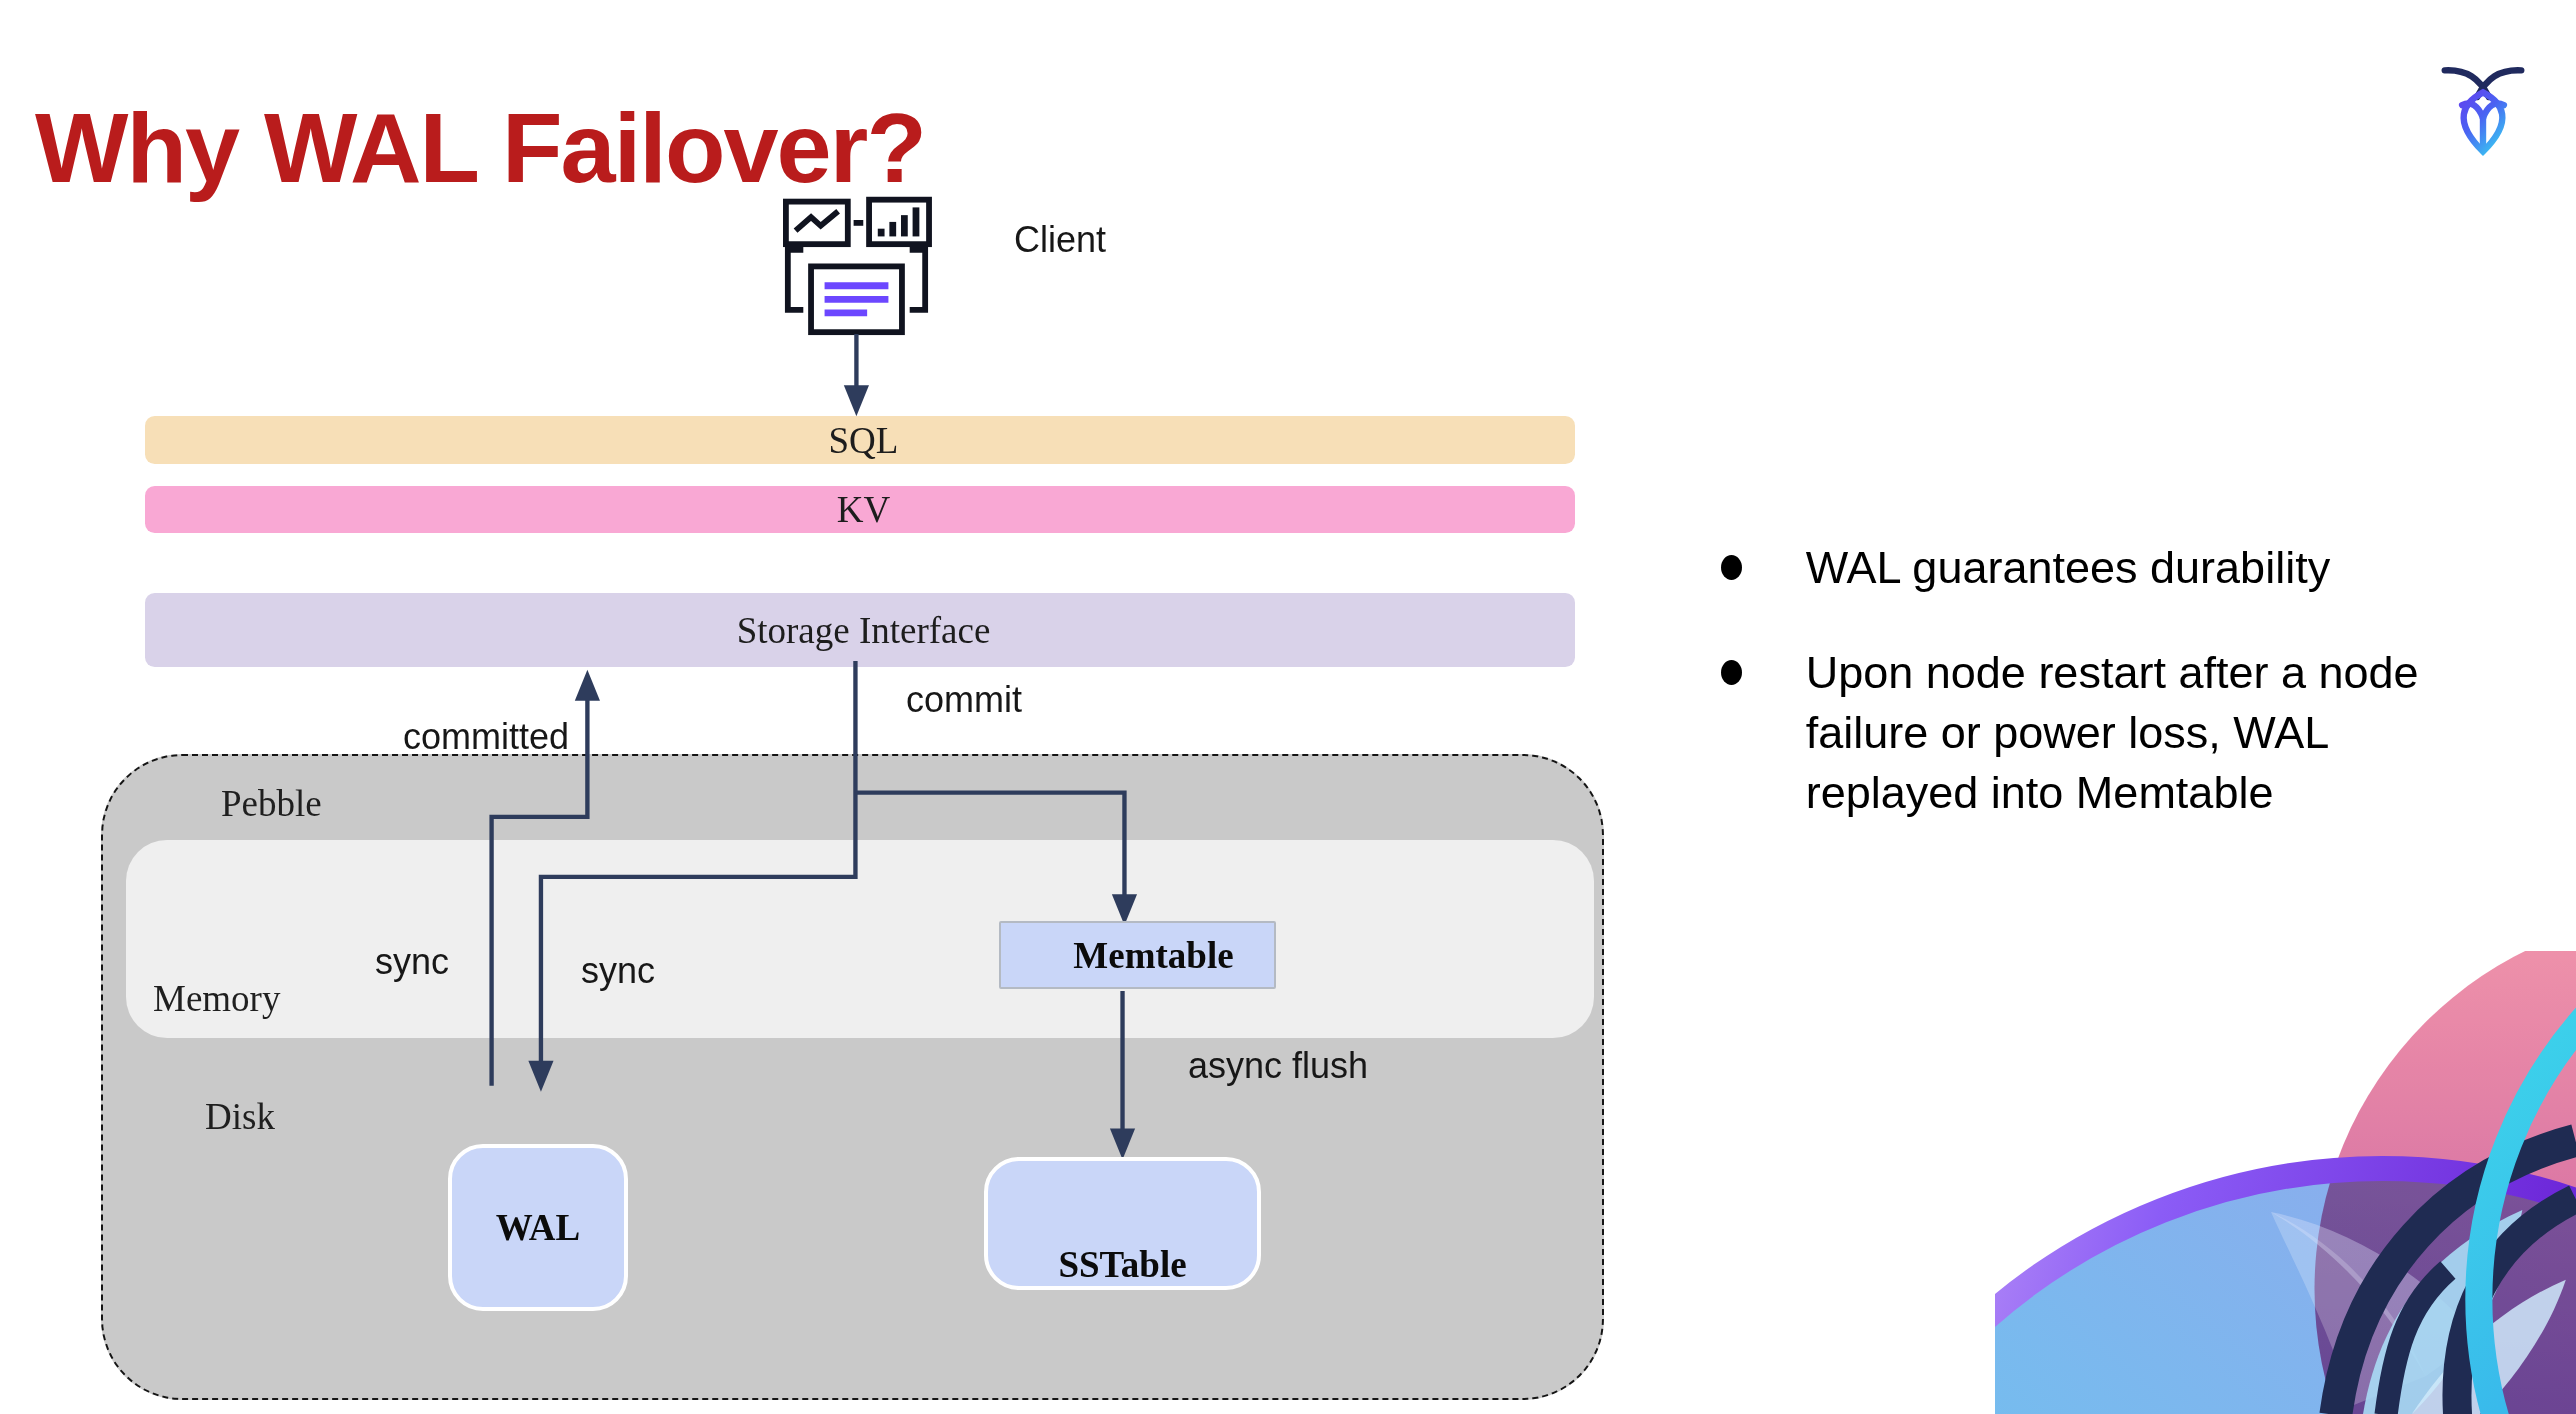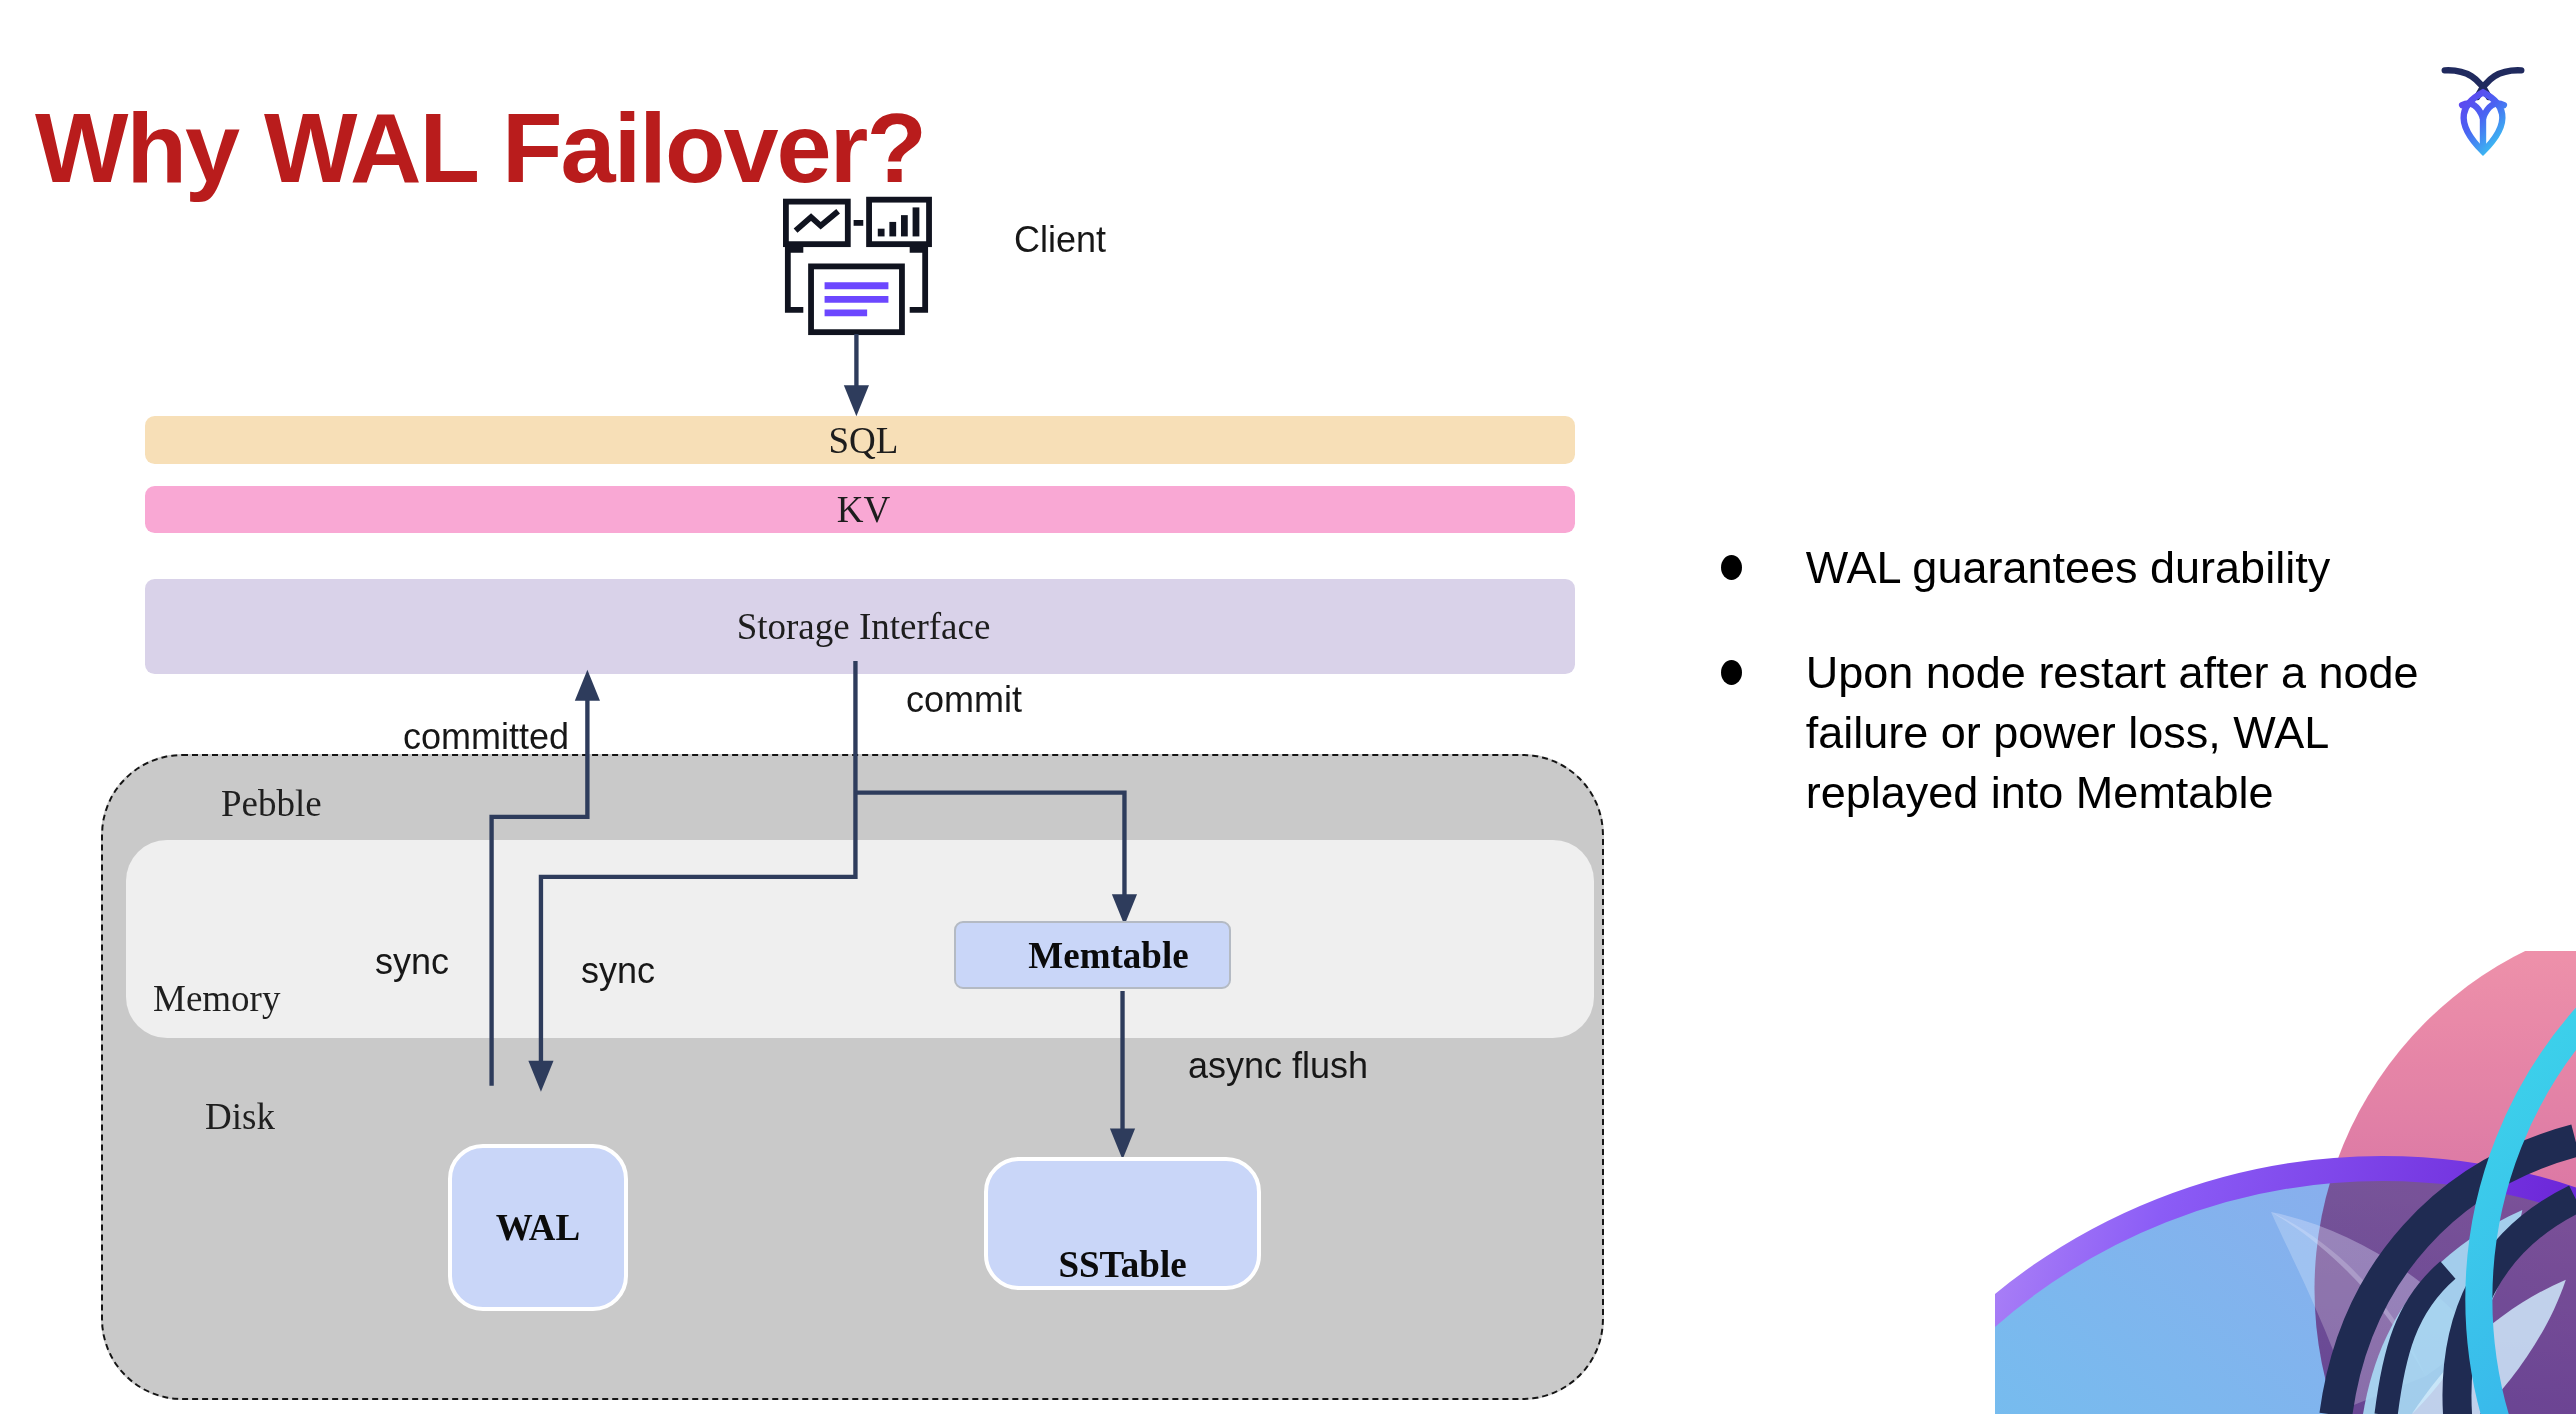--- a/index.html
+++ b/index.html
@@ -10,38 +10,38 @@
          letter-spacing:-1.9px;color:#b91c1c;font-family:"Liberation Sans",sans-serif;}
 
   .logo{position:absolute;left:2425px;top:45px;width:116px;height:118px;}
 
   
   .layer{position:absolute;left:145px;width:1423px;border-radius:9.7px;
          display:flex;align-items:center;justify-content:center;
          font-family:"Liberation Serif",serif;font-size:37px;color:#1d1d1d;padding-left:7px;}
   .layer-sql{top:416px;height:48px;background:#f7dfb7;}
   .layer-kv{top:486px;height:47px;background:#f9a8d4;}
-  .layer-storage{top:579px;height:95px;background:#d9d2e9;}
+  .layer-storage{top:593px;height:74px;background:#d9d2e9;}
 
   
   .pebble{position:absolute;left:101px;top:754px;width:1503px;height:646px;
           background:#c9c9c9;border:2.9px dashed #141414;border-radius:81px;box-sizing:border-box;}
   .memory{position:absolute;left:126px;top:840px;width:1468px;height:198px;
           background:#efefef;border-radius:41px;}
   .region-label{position:absolute;font-family:"Liberation Serif",serif;font-size:37px;color:#1f1f1f;}
   .pebble-label{left:221px;top:782px;}
   .memory-label{left:153px;top:977px;}
   .disk-label{left:205px;top:1095px;}
 
   
   .box{position:absolute;display:flex;align-items:center;justify-content:center;
        background:#c9d6f8;font-family:"Liberation Serif",serif;font-weight:700;
        font-size:37px;color:#0b0b0b;box-sizing:border-box;}
   .box-wal{left:448px;top:1144px;width:180px;height:167px;border:4.8px solid #ffffff;border-radius:35px;align-items:center;}
-  .box-memtable{left:954px;top:921px;width:277px;height:68px;border:2.9px solid #b4bac3;border-radius:9px;padding-left:32px;}
+  .box-memtable{left:999px;top:921px;width:277px;height:68px;border:2.9px solid #b4bac3;border-radius:2px;padding-left:32px;}
   .box-sstable{left:984px;top:1157px;width:277px;height:133px;border:4.8px solid #ffffff;border-radius:35px;align-items:flex-end;}
 
   
   .edge-label{position:absolute;font-family:"Liberation Sans",sans-serif;
               font-size:36px;color:#171717;}
   .lbl-committed{left:403px;top:716px;}
   .lbl-commit{left:906px;top:679px;}
   .lbl-sync1{left:375px;top:941px;}
   .lbl-sync2{left:581px;top:950px;}
   .lbl-async{left:1188px;top:1045px;}

